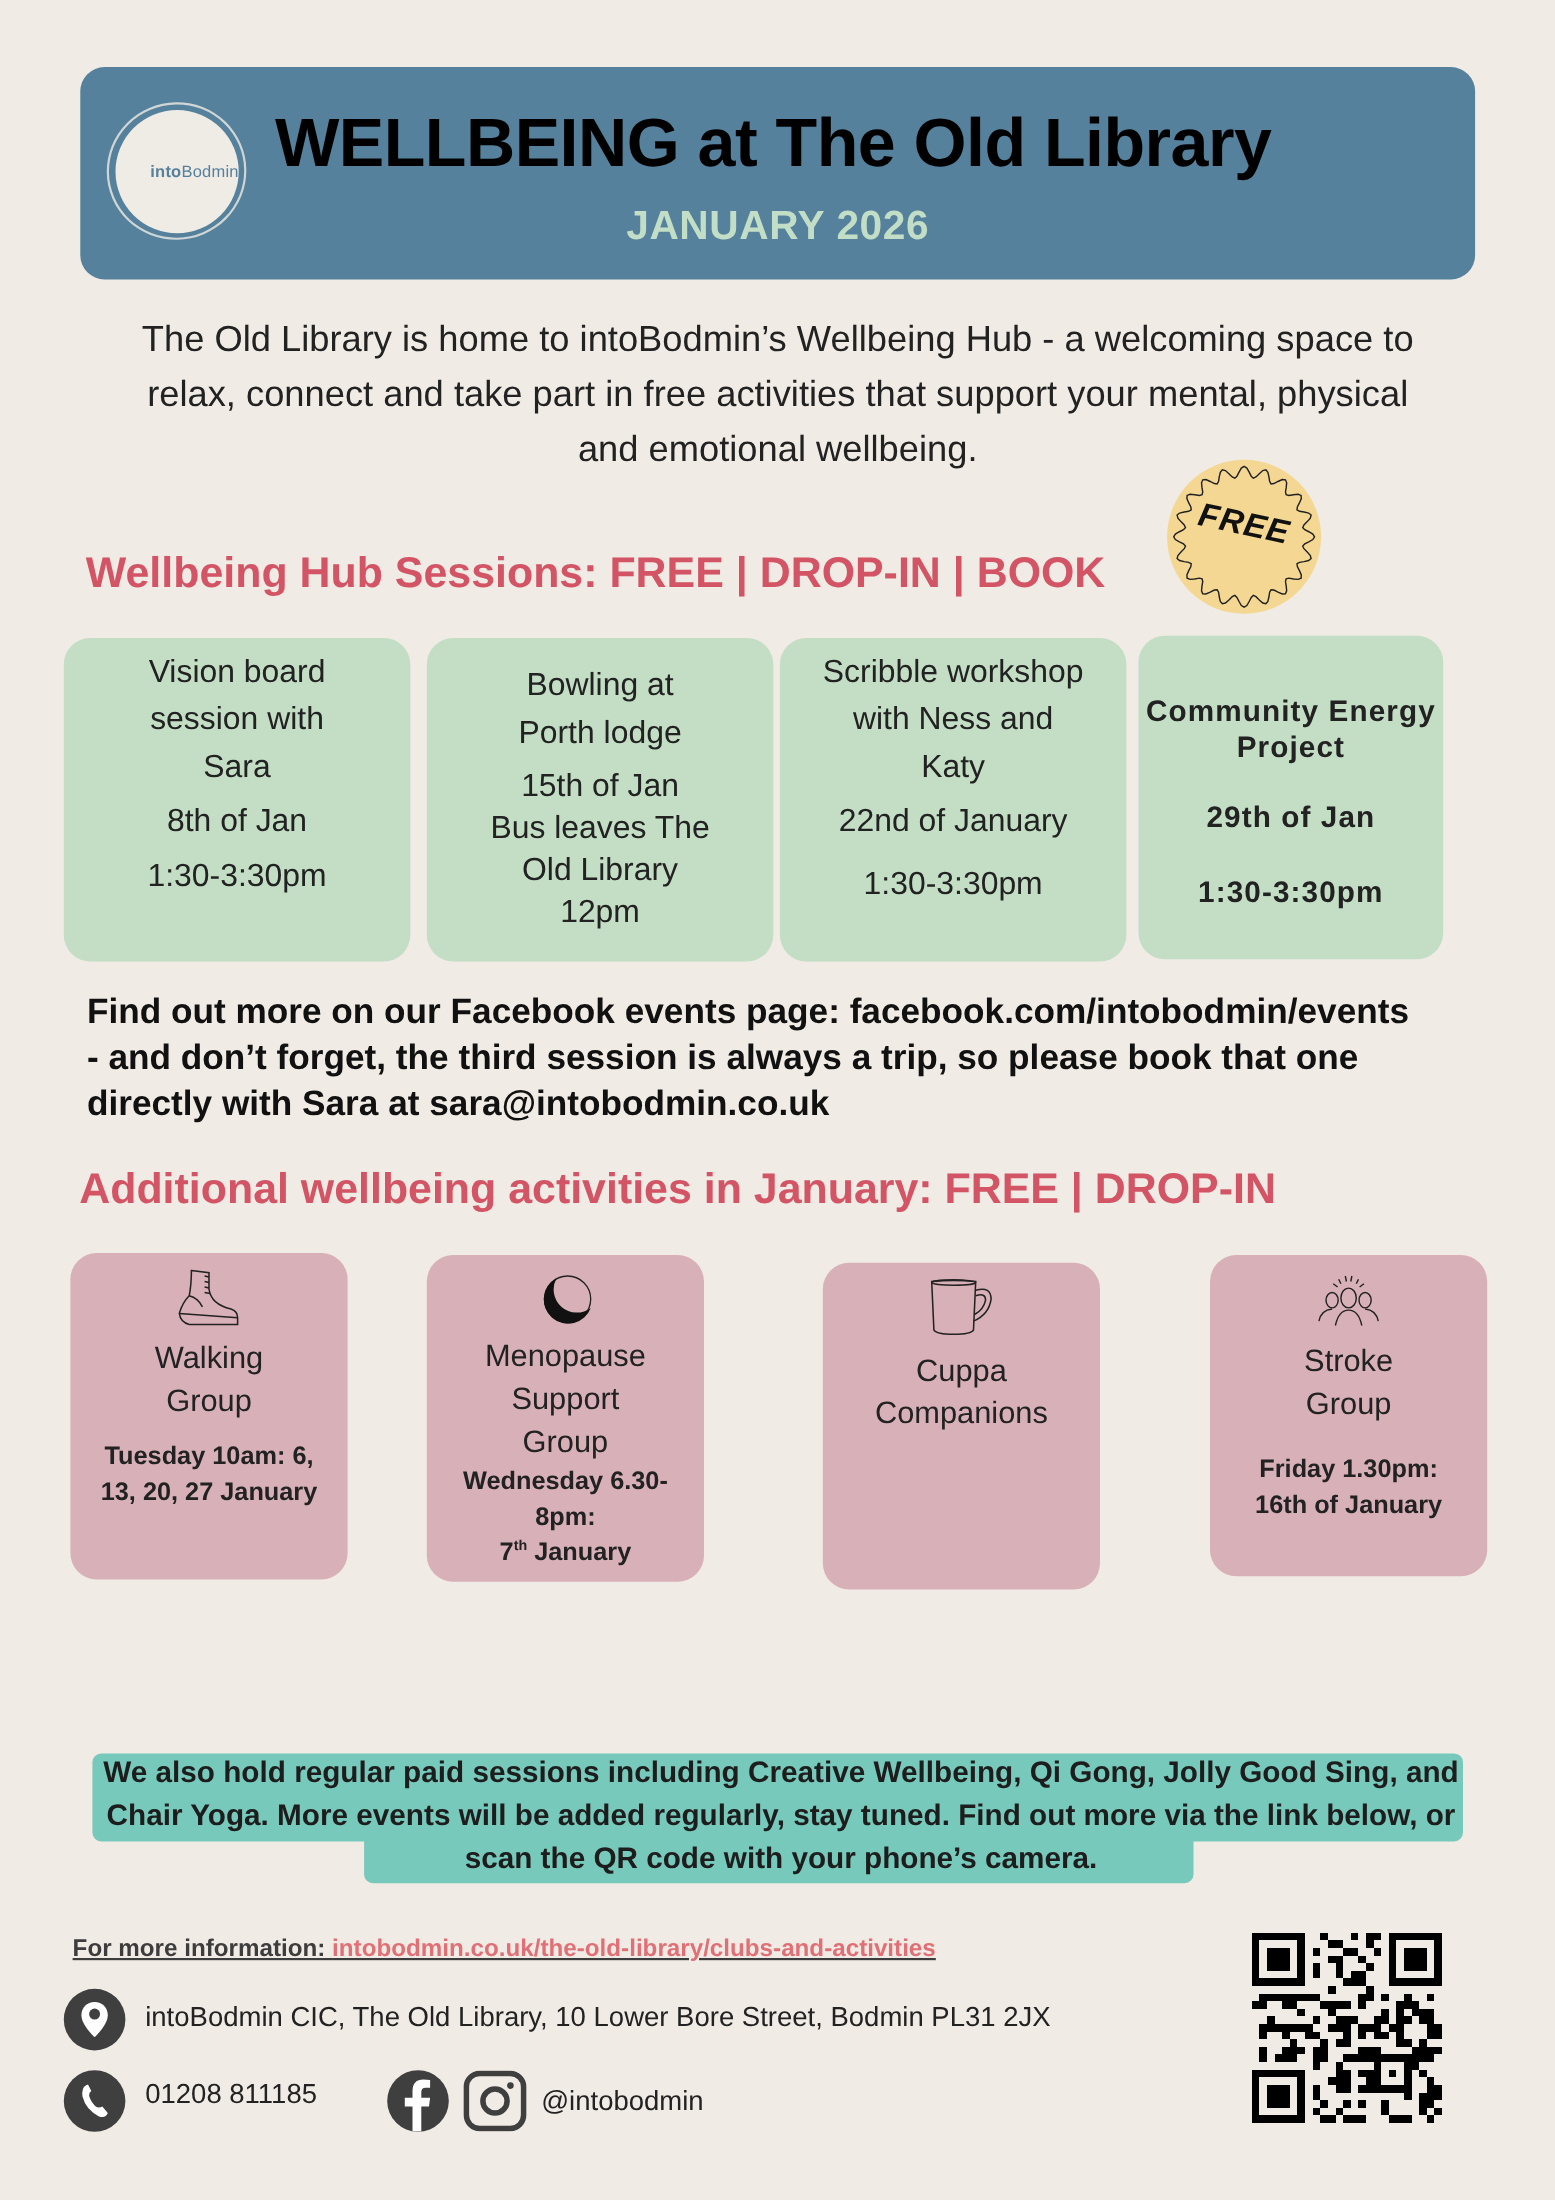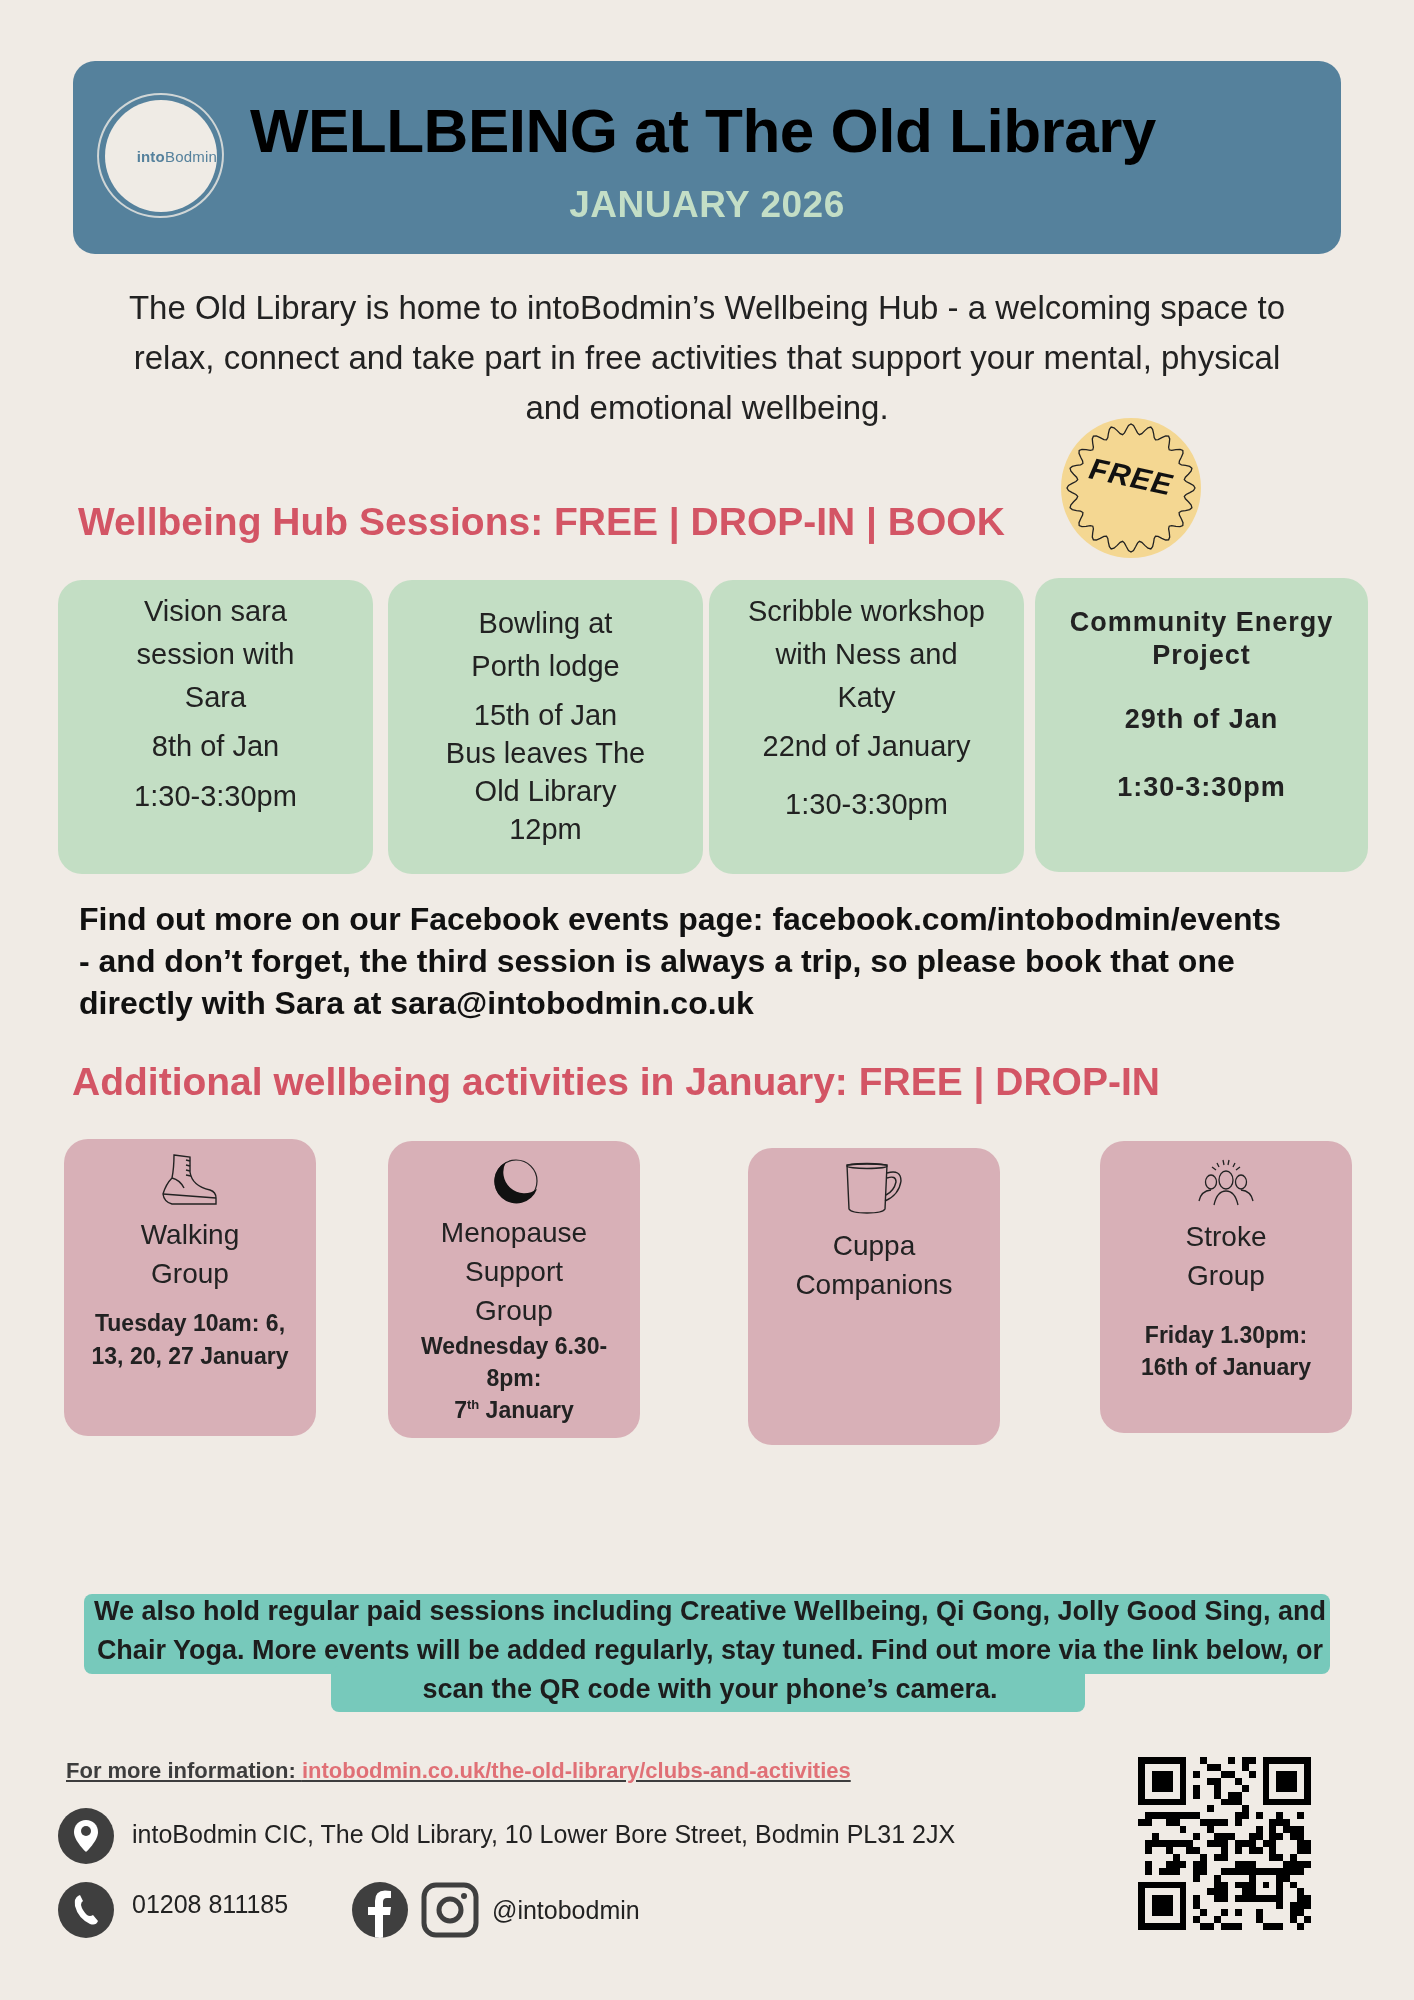--- a/index.html
+++ b/index.html
@@ -119,35 +119,35 @@
 
 <svg class="abs badge" viewBox="0 0 144 144">
   <circle cx="72" cy="72" r="70" fill="#f4d792"></circle>
   <path id="starpath" fill="none" stroke="#222" stroke-width="1.3" d="M136.0 72.0 L134.5 74.5 L130.8 76.6 L127.1 78.5 L125.3 80.4 L126.4 82.8 L129.4 85.8 L132.2 89.0 L132.9 91.8 L130.7 93.6 L126.5 94.6 L122.4 95.2 L120.1 96.5 L120.4 99.1 L122.3 102.8 L124.0 106.7 L123.8 109.6 L121.1 110.7 L116.9 110.3 L112.7 109.6 L110.2 110.2 L109.6 112.7 L110.3 116.9 L110.7 121.1 L109.6 123.8 L106.7 124.0 L102.8 122.3 L99.1 120.4 L96.5 120.1 L95.2 122.4 L94.6 126.5 L93.6 130.7 L91.8 132.9 L89.0 132.2 L85.8 129.4 L82.8 126.4 L80.4 125.3 L78.5 127.1 L76.6 130.8 L74.5 134.5 L72.0 136.0 L69.5 134.5 L67.4 130.8 L65.5 127.1 L63.6 125.3 L61.2 126.4 L58.2 129.4 L55.0 132.2 L52.2 132.9 L50.4 130.7 L49.4 126.5 L48.8 122.4 L47.5 120.1 L44.9 120.4 L41.2 122.3 L37.3 124.0 L34.4 123.8 L33.3 121.1 L33.7 116.9 L34.4 112.7 L33.8 110.2 L31.3 109.6 L27.1 110.3 L22.9 110.7 L20.2 109.6 L20.0 106.7 L21.7 102.8 L23.6 99.1 L23.9 96.5 L21.6 95.2 L17.5 94.6 L13.3 93.6 L11.1 91.8 L11.8 89.0 L14.6 85.8 L17.6 82.8 L18.7 80.4 L16.9 78.5 L13.2 76.6 L9.5 74.5 L8.0 72.0 L9.5 69.5 L13.2 67.4 L16.9 65.5 L18.7 63.6 L17.6 61.2 L14.6 58.2 L11.8 55.0 L11.1 52.2 L13.3 50.4 L17.5 49.4 L21.6 48.8 L23.9 47.5 L23.6 44.9 L21.7 41.2 L20.0 37.3 L20.2 34.4 L22.9 33.3 L27.1 33.7 L31.3 34.4 L33.8 33.8 L34.4 31.3 L33.7 27.1 L33.3 22.9 L34.4 20.2 L37.3 20.0 L41.2 21.7 L44.9 23.6 L47.5 23.9 L48.8 21.6 L49.4 17.5 L50.4 13.3 L52.2 11.1 L55.0 11.8 L58.2 14.6 L61.2 17.6 L63.6 18.7 L65.5 16.9 L67.4 13.2 L69.5 9.5 L72.0 8.0 L74.5 9.5 L76.6 13.2 L78.5 16.9 L80.4 18.7 L82.8 17.6 L85.8 14.6 L89.0 11.8 L91.8 11.1 L93.6 13.3 L94.6 17.5 L95.2 21.6 L96.5 23.9 L99.1 23.6 L102.8 21.7 L106.7 20.0 L109.6 20.2 L110.7 22.9 L110.3 27.1 L109.6 31.3 L110.2 33.8 L112.7 34.4 L116.9 33.7 L121.1 33.3 L123.8 34.4 L124.0 37.3 L122.3 41.2 L120.4 44.9 L120.1 47.5 L122.4 48.8 L126.5 49.4 L130.7 50.4 L132.9 52.2 L132.2 55.0 L129.4 58.2 L126.4 61.2 L125.3 63.6 L127.1 65.5 L130.8 67.4 L134.5 69.5 L136.0 72.0 Z"></path>
 </svg>
 <div class="abs badge-text">FREE</div>
 
 <div class="abs h-section" style="left:78px; top:500px;">Wellbeing Hub Sessions: FREE | DROP-IN | BOOK</div>
 
 <div class="abs gcard" style="left:58px; top:580px; width:315px; padding-top:10px;">
-  <div class="t" style="width:210px;">Vision sara session with Sara</div>
+  <div class="t" style="width:210px;">Vision board session with Sara</div>
   <div class="d" style="margin-top:8px;">8th of Jan</div>
   <div class="d" style="margin-top:12px;">1:30-3:30pm</div>
 </div>
 <div class="abs gcard" style="left:388px; top:580px; width:315px; padding-top:22px;">
   <div class="t" style="width:210px;">Bowling at Porth lodge</div>
   <div class="d" style="margin-top:8px;">15th of Jan</div>
   <div class="d" style="width:200px;">Bus leaves The Old Library 12pm</div>
 </div>
 <div class="abs gcard" style="left:709px; top:580px; width:315px; padding-top:10px;">
   <div class="t" style="width:240px;">Scribble workshop with Ness and Katy</div>
   <div class="d" style="margin-top:8px;">22nd of January</div>
   <div class="d" style="margin-top:20px;">1:30-3:30pm</div>
 </div>
-<div class="abs gcard" style="left:1035px; top:578px; width:333px; padding-top:28px; font-weight:700; font-size:27px; letter-spacing:1px;">
+<div class="abs gcard" style="left:1035px; top:578px; width:277px; padding-top:52px; font-weight:700; font-size:27px; letter-spacing:1px;">
   <div class="t" style="width:300px; line-height:33px;">Community Energy Project</div>
   <div class="d" style="margin-top:28px;">29th of Jan</div>
   <div class="d" style="margin-top:30px;">1:30-3:30pm</div>
 </div>
 
 <div class="abs body-text">
   <div>Find out more on our Facebook events page: facebook.com/intobodmin/events</div>
   <div>- and don’t forget, the third session is always a trip, so please book that one directly with Sara at sara@intobodmin.co.uk</div>
 </div>
 

